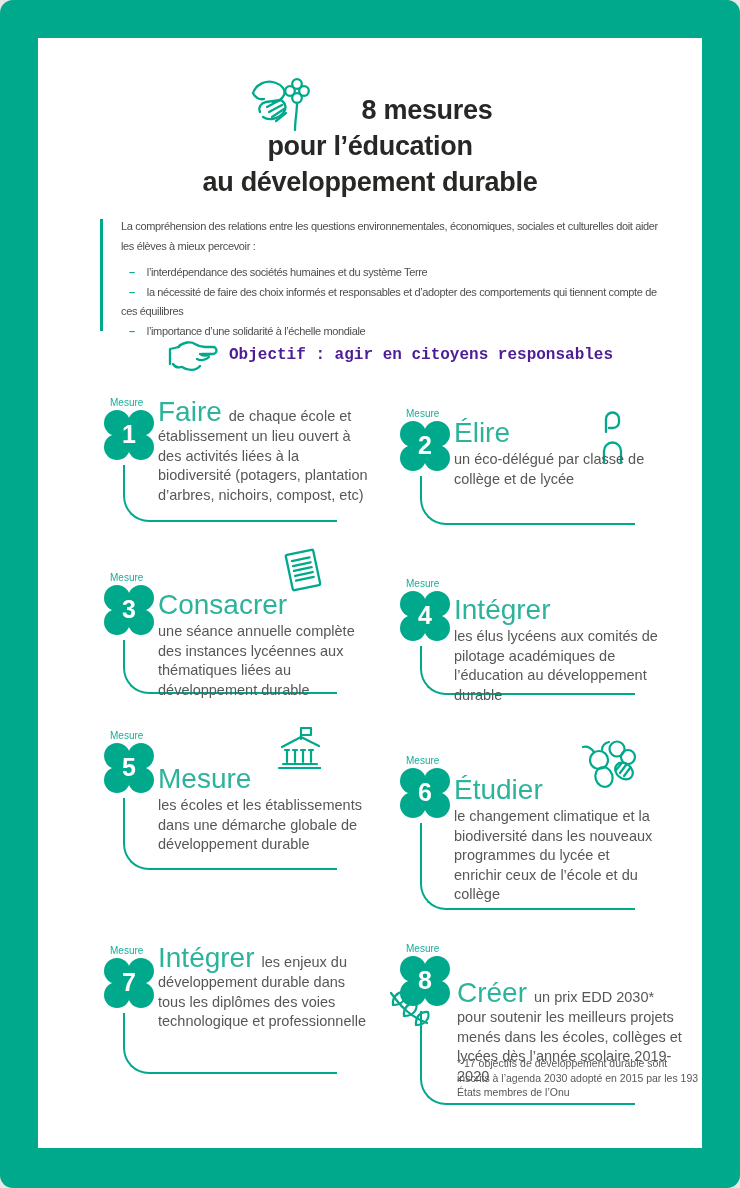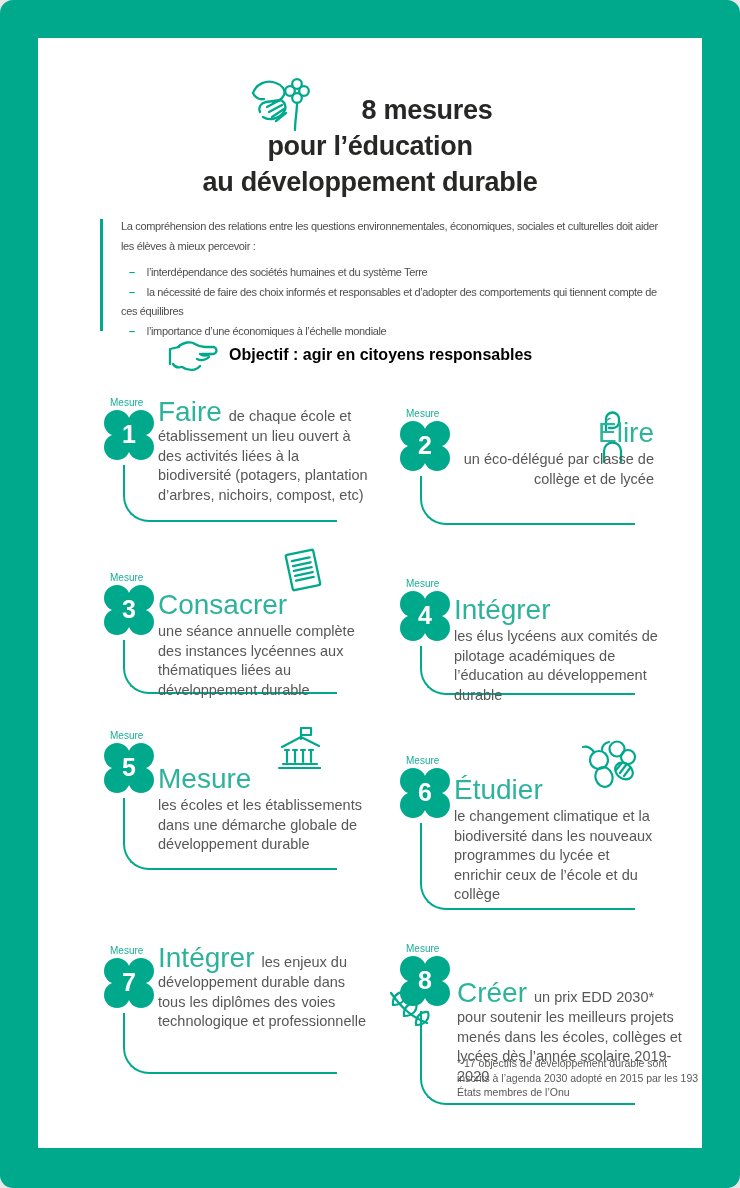--- a/index.html
+++ b/index.html
@@ -16,42 +16,42 @@
   
   .intro-bar{position:absolute;left:100px;top:219px;width:3px;height:112px;background:#00a98c;}
   .intro{position:absolute;left:121px;top:217px;width:540px;color:#4e4e50;
          font-size:11px;line-height:19.5px;letter-spacing:-0.35px;}
   .intro .lead{margin:0 0 7px 0;}
   .intro p.bullet{margin:0;}
   .dash{color:#00a98c;font-weight:bold;margin:0 12px 0 8px;}
 
   
   .objective-icon{position:absolute;left:165px;top:333px;width:56px;height:46px;}
-  .objective{position:absolute;left:229px;top:346px;font-size:16px;font-weight:bold;color:#000000;}
+  .objective{position:absolute;left:229px;top:346px;font-size:16px;font-weight:bold;color:#4c1d95;font-family:Liberation Mono, monospace;}
 
   
   .measure{position:absolute;}
   .m-label{position:absolute;left:9px;top:4px;font-size:10px;color:#19ae96;}
   .clover{position:absolute;left:0;top:14px;width:56px;height:56px;}
   .clover svg{position:absolute;left:0;top:0;}
   .m-num{position:absolute;left:0;top:0;width:56px;height:56px;display:flex;align-items:center;
          justify-content:center;color:#ffffff;font-size:25px;font-weight:600;padding-bottom:2px;
          box-sizing:border-box;}
   .m-line{position:absolute;border-left:2px solid #00a98c;border-bottom:2px solid #00a98c;
           border-bottom-left-radius:26px;}
   .m-body{position:absolute;color:#575756;font-size:14.5px;line-height:19.5px;}
   .m-verb{color:#2db39c;font-size:28px;line-height:30px;font-weight:300;}
   .block .m-verb{display:block;margin-bottom:2px;}
   .inline .m-verb{margin-right:7px;}
   .deco{position:absolute;}
   .footnote{position:absolute;font-size:10.5px;line-height:14.5px;color:#575756;}
 
   .m1{left:101px;top:393px;}  .m1 .m-body{left:57px;top:4px;width:210px;}
   .m1 .m-line{left:22px;top:72px;width:212px;height:55px;}
-  .m2{left:397px;top:404px;}  .m2 .m-body{left:57px;top:14px;width:200px;text-align:right;}
+  .m2{left:397px;top:404px;}  .m2 .m-body{left:57px;top:14px;width:200px;}
   .m2 .m-line{left:23px;top:72px;width:213px;height:47px;}
   .m2 .deco{left:203px;top:4px;}
   .m3{left:101px;top:568px;}  .m3 .m-body{left:57px;top:22px;width:215px;}
   .m3 .m-line{left:22px;top:72px;width:212px;height:52px;}
   .m3 .deco{left:178px;top:-24px;}
   .m4{left:397px;top:574px;}  .m4 .m-body{left:57px;top:21px;width:205px;}
   .m4 .m-line{left:23px;top:72px;width:213px;height:47px;}
   .m5{left:101px;top:726px;}  .m5 .m-body{left:57px;top:38px;width:205px;}
   .m5 .m-line{left:22px;top:72px;width:212px;height:70px;}
   .m5 .deco{left:166px;top:-2px;}
@@ -93,21 +93,21 @@
     <div class="l1">8 mesures</div>
     <div class="l2">pour l’éducation</div>
     <div class="l3">au développement durable</div>
   </div>
 
   <div class="intro-bar"></div>
   <div class="intro">
     <p class="lead">La compréhension des relations entre les questions environnementales, économiques, sociales et culturelles doit aider les élèves à mieux percevoir :</p>
     <p class="bullet"><span class="dash">–</span><span>l’interdépendance des sociétés humaines et du système Terre</span></p>
     <p class="bullet"><span class="dash">–</span><span>la nécessité de faire des choix informés et responsables et d’adopter des comportements qui tiennent compte de ces équilibres</span></p>
-    <p class="bullet"><span class="dash">–</span><span>l’importance d’une économiques à l’échelle mondiale</span></p>
+    <p class="bullet"><span class="dash">–</span><span>l’importance d’une solidarité à l’échelle mondiale</span></p>
   </div>
 
   <div class="objective-icon">
     <svg class="ico" width="56" height="46" viewBox="0 0 56 46" stroke-width="2.3">
       <path d="M5 31 L5 16 L14 14"></path>
       <path d="M13 14 C18 9 26 8 30 11 C33 13 36 14 40 14 L48 14 A3.5 3.5 0 0 1 48 21 L37 21"></path>
       <path d="M35 21 C38 23 42 23 45 21"></path>
       <path d="M32 26 C36 28 41 27 44 24"></path>
       <path d="M17 34 C23 38 31 38 35 33"></path>
       <path d="M8 31 C10 34 13 35 16 34"></path>

